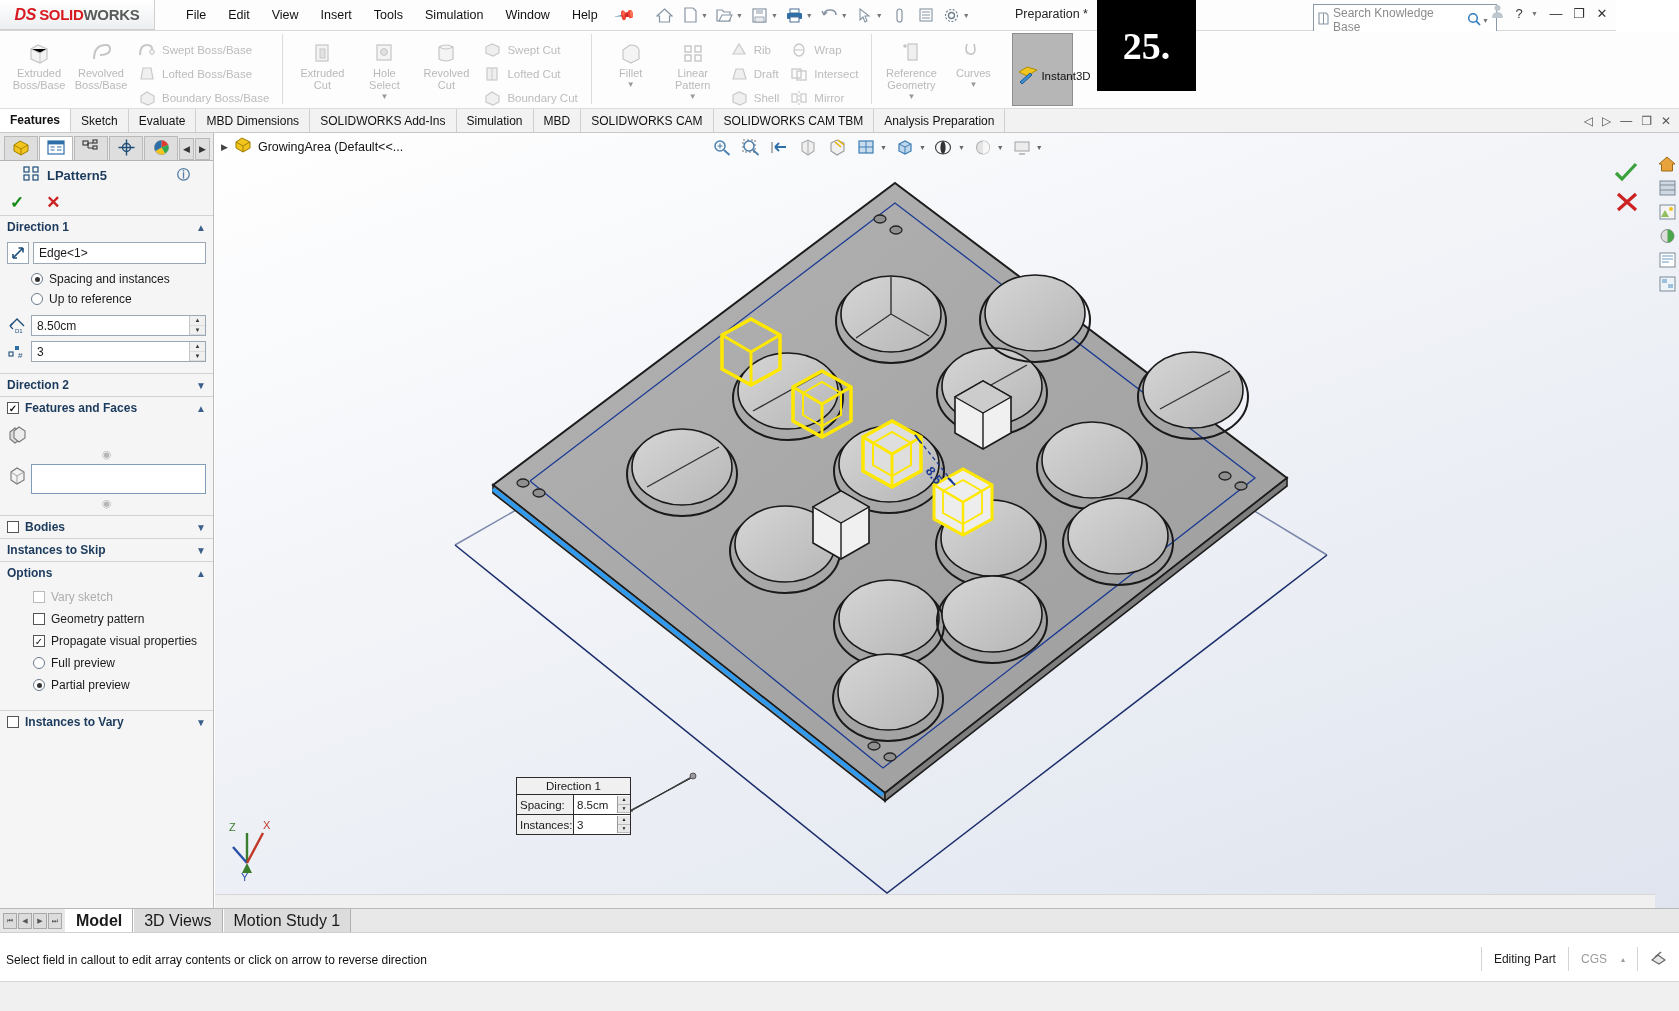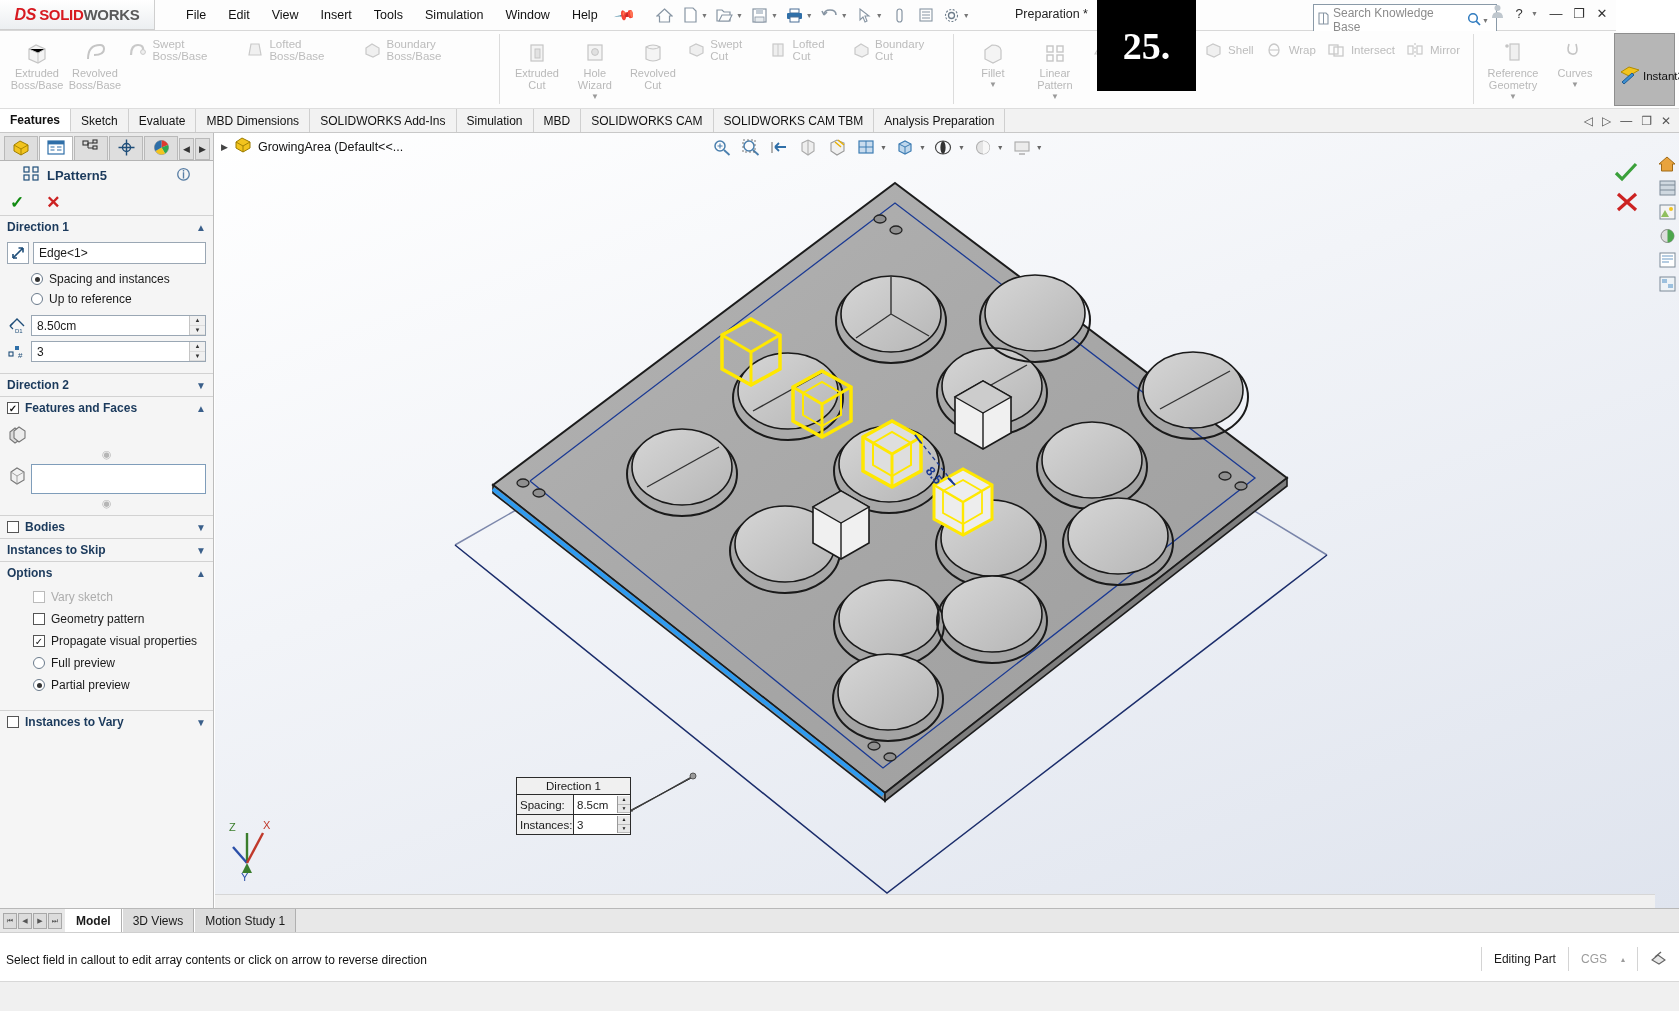--- a/index.html
+++ b/index.html
@@ -68,21 +68,21 @@
     background: #fdfdfd; border-bottom: 1px solid #ddd;
     display: flex; align-items: flex-start; padding-left: 4px;
   }
   .rgroup { display: flex; height: 78px; align-items: flex-start; padding: 2px 4px; }
   .rsep { width: 1px; background: #dcdcdc; height: 70px; margin: 3px 4px; }
   .rbig {
     width: 62px; display: flex; flex-direction: column; align-items: center;
     padding-top: 6px; color: #b9b9b9; font-size: 11px; text-align: center; line-height: 12px;
   }
   .ricon { width: 30px; height: 28px; display:flex; align-items:center; justify-content:center; }
-  .rcol { display: flex; flex-direction: row; padding-top: 5px; }
+  .rcol { display: flex; flex-direction: column; padding-top: 5px; }
   .rsmall {
     display: flex; align-items: center; gap: 5px; height: 24px;
     font-size: 11.5px; color: #bcbcbc; padding: 0 5px;
   }
   .rsmall .si { width: 20px; height: 20px; display:flex; align-items:center; justify-content:center; }
   .drop-caret { font-size: 8px; color: #9a9a9a; text-align:center; width:100%; margin-top:auto; padding-bottom:2px;}
   .instant3d {
     width: 61px; height: 73px; background: #b6b6b6; border: 1px solid #8e8e8e;
     display: flex; flex-direction: row; align-items: center; justify-content: flex-start;
     padding-top: 12px; font-size: 11.5px; color: #111;
@@ -235,21 +235,21 @@
     position: absolute; top: 908px; left: 0; width: 1679px; height: 24px;
     background: #e8e8e8; border-top: 1px solid #b8b8b8;
     display: flex; align-items: stretch;
   }
   .navbtns { display: flex; align-items: center; padding: 0 3px; gap:1px; }
   .navb {
     width: 14px; height: 16px; border: 1px solid #a8a8a8; background: #dcdcdc;
     display:flex; align-items:center; justify-content:center; font-size: 7px; color:#555;
   }
   .btab {
-    padding: 0 10px; display:flex; align-items:center; font-size: 12px;
+    padding: 0 10px; display:flex; align-items:center; font-size: 16px;
     border-right: 1px solid #b0b0b0; border-left: 1px solid #fff; background:#dcdcdc;
   }
   .btab.sel { background: #fff; font-weight: bold; }
   .statusbar {
     position: absolute; top: 932px; left: 0; width: 1679px; height: 79px;
     background: #fff; border-top: 1px solid #cfcfcf;
   }
   .status-msg { position:absolute; left: 6px; top: 20px; font-size: 12px; color: #111; }
   .status-right {
     position:absolute; right: 0px; top: 14px; height: 24px; display:flex; align-items:center;
@@ -456,21 +456,21 @@
         <span>Cut</span>
       </div>
       <div class="rbig">
         <span class="ricon">
           <svg width="26" height="24" viewBox="0 0 26 24">
               <rect x="6" y="4" width="14" height="15" fill="#f4f4f4" stroke="#c5c5c5" stroke-width="1.2"></rect>
               <circle cx="13" cy="11" r="3.4" fill="#e0e0e0" stroke="#c5c5c5"></circle>
             </svg>
         </span>
         <span>Hole</span>
-        <span>Wizard</span>
+        <span>Select</span>
         <span class="drop-caret">▼</span>
       </div>
       <div class="rbig">
         <span class="ricon">
           <svg width="26" height="24" viewBox="0 0 26 24">
               <path d="M6 6 Q13 2 20 6 L20 18 Q13 22 6 18 Z" fill="#f4f4f4" stroke="#c5c5c5" stroke-width="1.2"></path>
               <path d="M6 6 Q13 10 20 6" fill="none" stroke="#c5c5c5"></path>
             </svg>
         </span>
         <span>Revolved</span>

